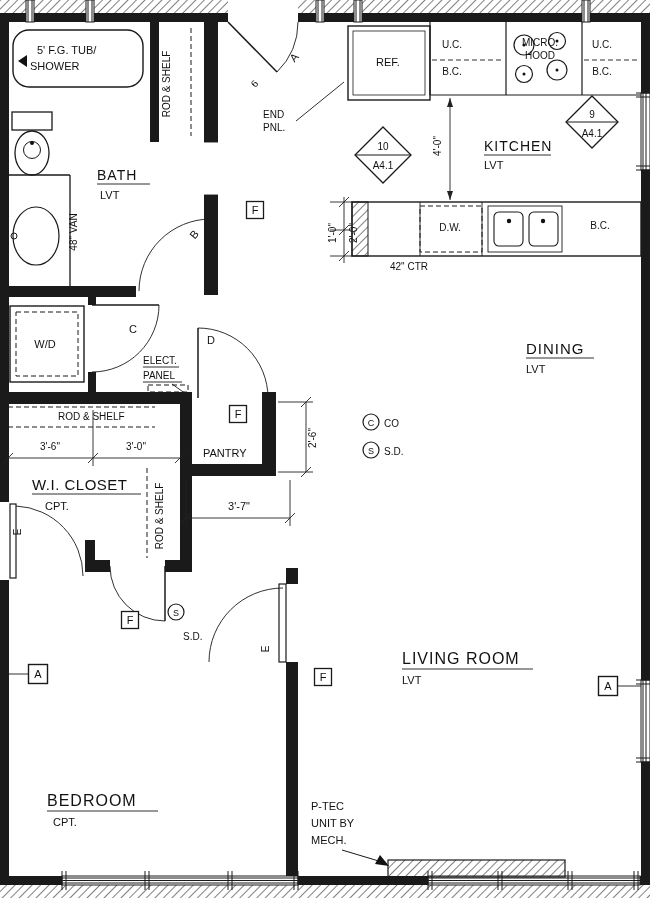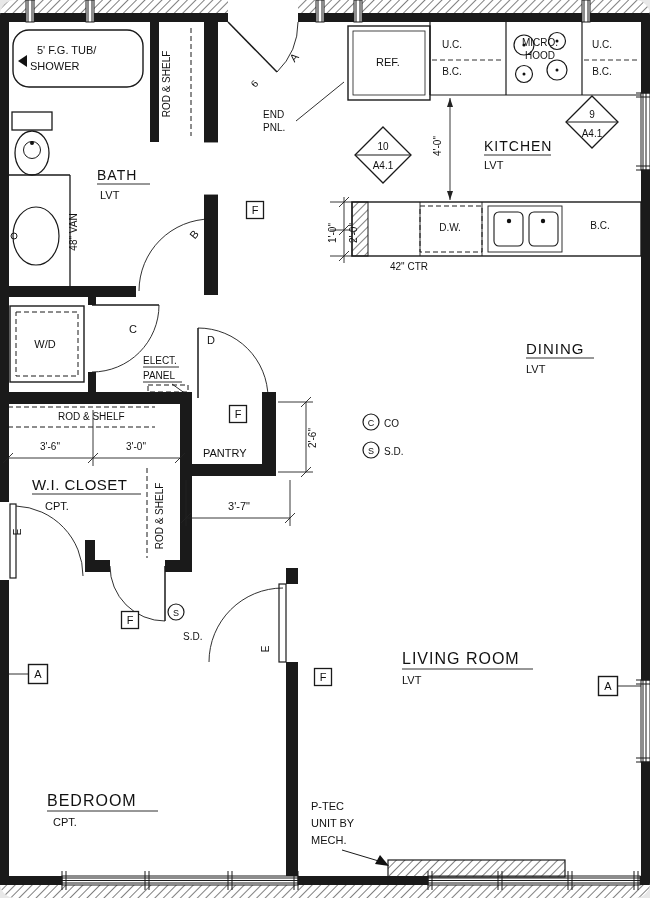--- a/index.html
+++ b/index.html
@@ -1,16 +1,16 @@
 <!DOCTYPE html>
 <html><head>
 <meta charset="utf-8">
 <style>
   html,body{margin:0;padding:0;background:#e8e8e8;}
-  .plan{width:650px;height:898px;background:#ffffff;position:relative;margin:0 auto;overflow:hidden;border-radius:15px;}
+  .plan{width:650px;height:898px;background:#ffffff;position:relative;margin:0 auto;overflow:hidden;}
   svg{display:block;}
   text{font-family:"Liberation Sans", sans-serif;fill:#111;}
   .ln{stroke:#1a1a1a;fill:none;}
   .wall{fill:#1a1a1a;stroke:none;}
   .thin{stroke-width:0.9;}
   .dash{stroke-dasharray:5,3;}
   .dim{stroke:#222;stroke-width:0.9;fill:none;}
 </style>
 </head>
 <body>

